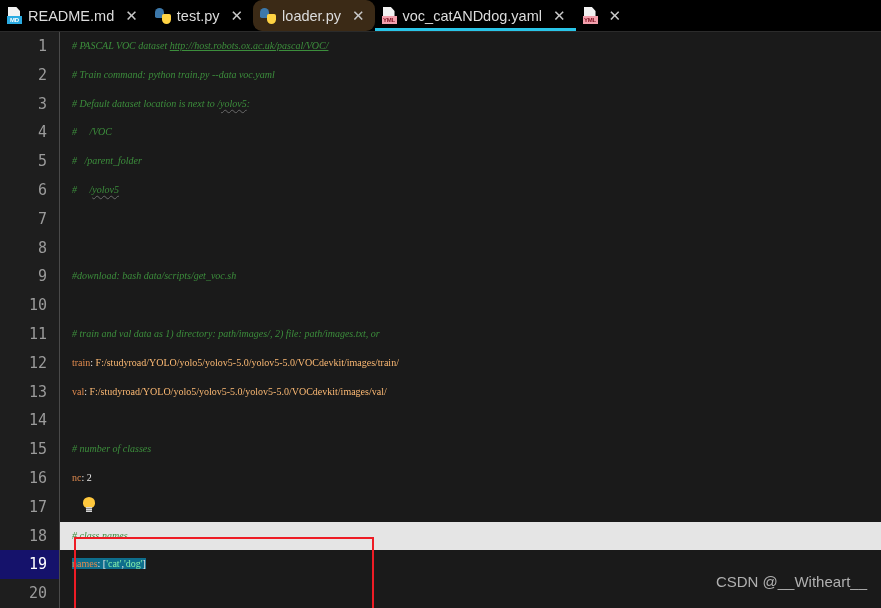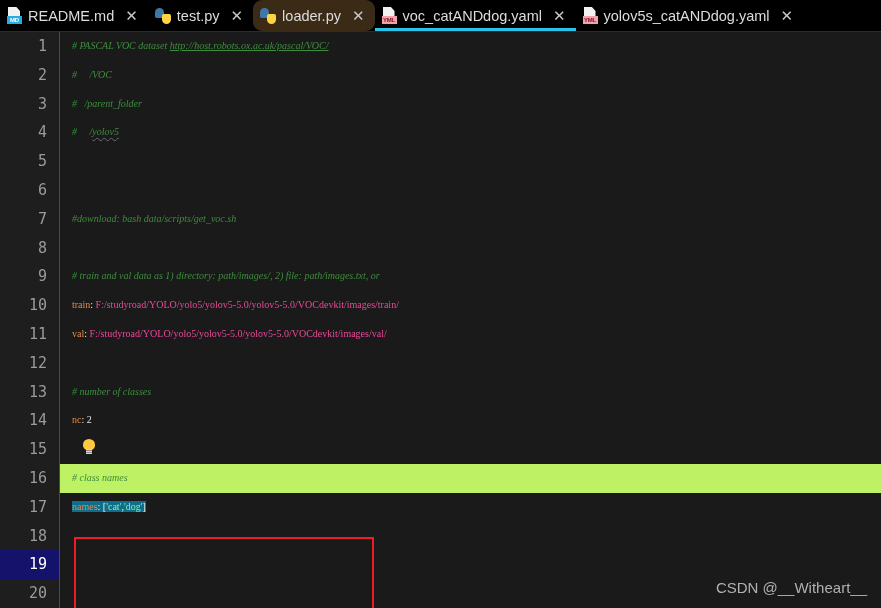--- a/index.html
+++ b/index.html
@@ -72,25 +72,25 @@
     font-family:"DejaVu Sans Mono", monospace;
   }
   .gnum.cur{ background:#15126b; color:#ffffff; }
 
   .code{ position:relative; flex:1 1 auto; overflow:hidden; }
   .line{
     height:28.8px; line-height:28.8px; font-size:10px;
     white-space:pre; padding-left:12px; position:relative;
     font-family:Liberation Serif, serif;
   }
-  .line.curline{ background:#bef264; }
+  .line.curline{ background:#e5e5e5; }
   .cmt{ color:#3c8e3c; font-style:italic; }
   .lnk{ color:#3c8e3c; font-style:italic; text-decoration:underline; }
   .key{ color:#e08a4e; }
-  .txt{ color:#ec4899; }
+  .txt{ color:#fdba74; }
   .num{ color:#e8e8e8; }
   .str{ color:#86efac; }
   .punct{ color:#e8e8e8; }
   .sel{ background:#0e6e8c; }
   .squig{
     text-decoration: underline wavy #6a6a6a;
     text-underline-offset:2px;
   }
 
   
@@ -104,21 +104,21 @@
     position:absolute; left:1px; top:0; width:12px; height:11px;
     background:#ffc83d; border-radius:50% 50% 40% 40%;
   }
   .bulb .base{
     position:absolute; left:4px; top:10px; width:6px; height:5px;
     background:#d8d8d8;
   }
   .bulb .base i{ display:block; height:1px; background:#8a8a8a; margin-top:1px; }
 
   .watermark{
-    position:absolute; right:14px; bottom:12px;
+    position:absolute; right:14px; bottom:18px;
     color:#b0b0b0; font-size:15px;
     font-family:"Liberation Sans", sans-serif;
   }
 </style>
 </head>
 <body>
 
 <div id="app">
 
   <div class="tabbar">
@@ -157,21 +157,20 @@
       </span>
       <span>voc_catANDdog.yaml</span>
       <span class="close">✕</span>
     </div>
 
     <div class="tab">
       <span class="ficon yml">
         <span class="sheet"></span>
         <span class="badge">YML</span>
       </span>
-      <span>yolov5s_catANDdog.yaml</span>
       <span class="close">✕</span>
     </div>
 
   </div>
 
   <div class="editor">
 
     <div class="gutter">
       <div class="gnum">1</div>
       <div class="gnum">2</div>
@@ -192,21 +191,23 @@
       <div class="gnum">17</div>
       <div class="gnum">18</div>
       <div class="gnum cur">19</div>
       <div class="gnum">20</div>
     </div>
 
     <div class="code">
 
       <div class="line"><span class="cmt"># PASCAL VOC dataset </span><span class="lnk">http://host.robots.ox.ac.uk/pascal/VOC/</span></div>
 
-
+      <div class="line"><span class="cmt"># Train command: python train.py --data voc.yaml</span></div>
+
+      <div class="line"><span class="cmt"># Default dataset location is next to /</span><span class="cmt squig">yolov5</span><span class="cmt">:</span></div>
 
       <div class="line"><span class="cmt">#     /VOC</span></div>
 
       <div class="line"><span class="cmt">#   /parent_folder</span></div>
 
       <div class="line"><span class="cmt">#     /</span><span class="cmt squig">yolov5</span></div>
 
       <div class="line"></div>
       <div class="line"></div>
 

